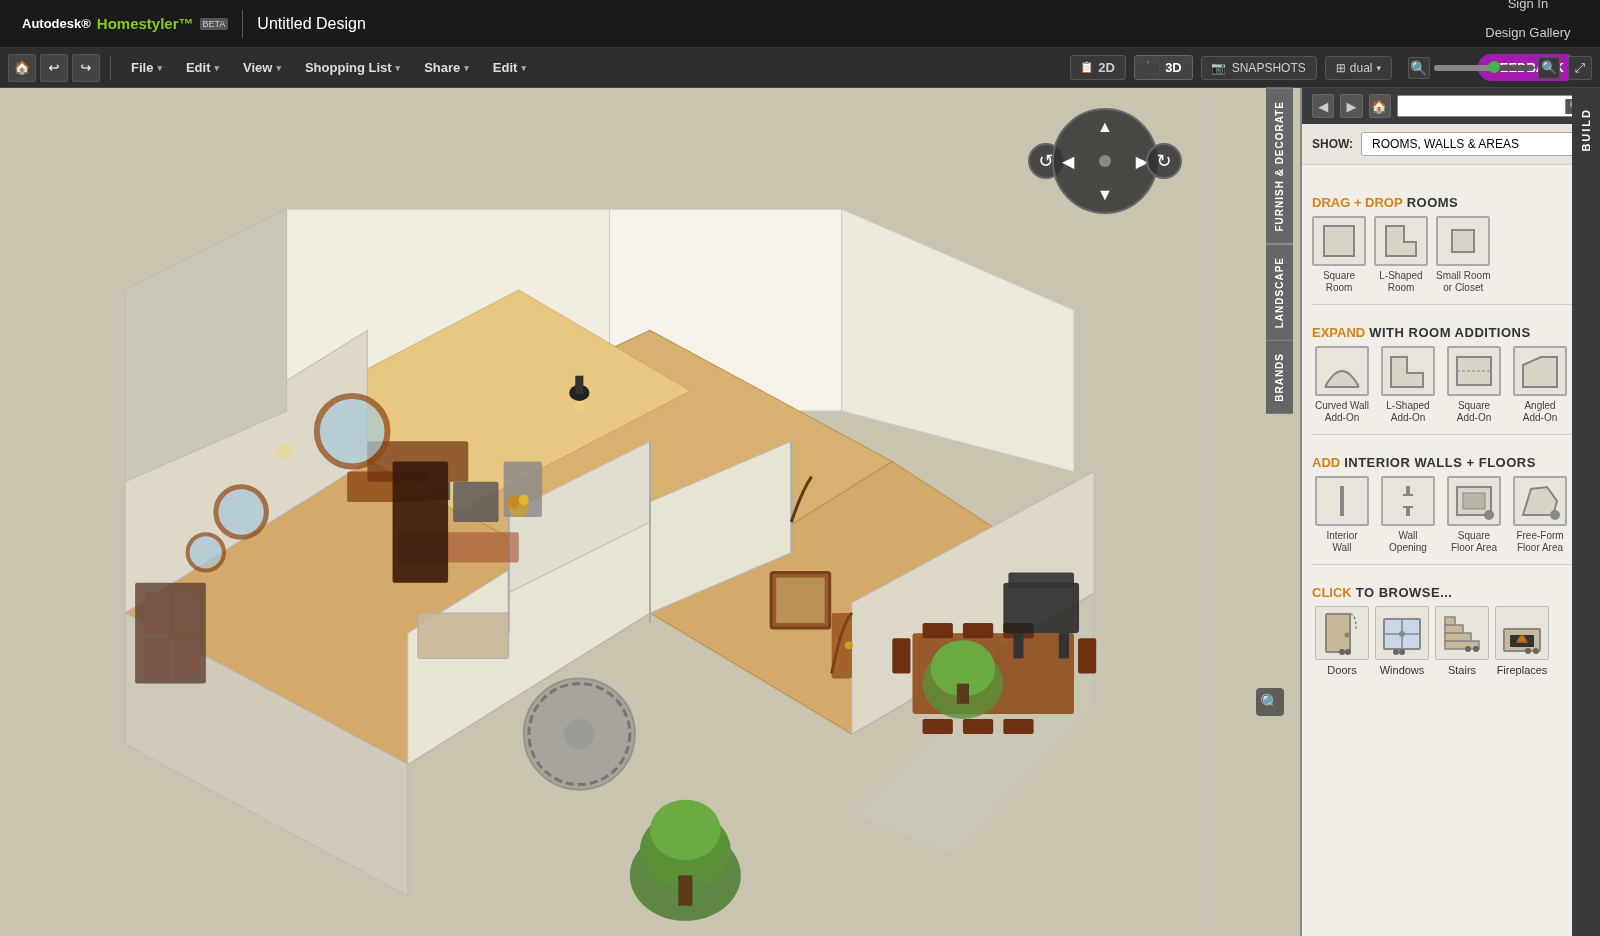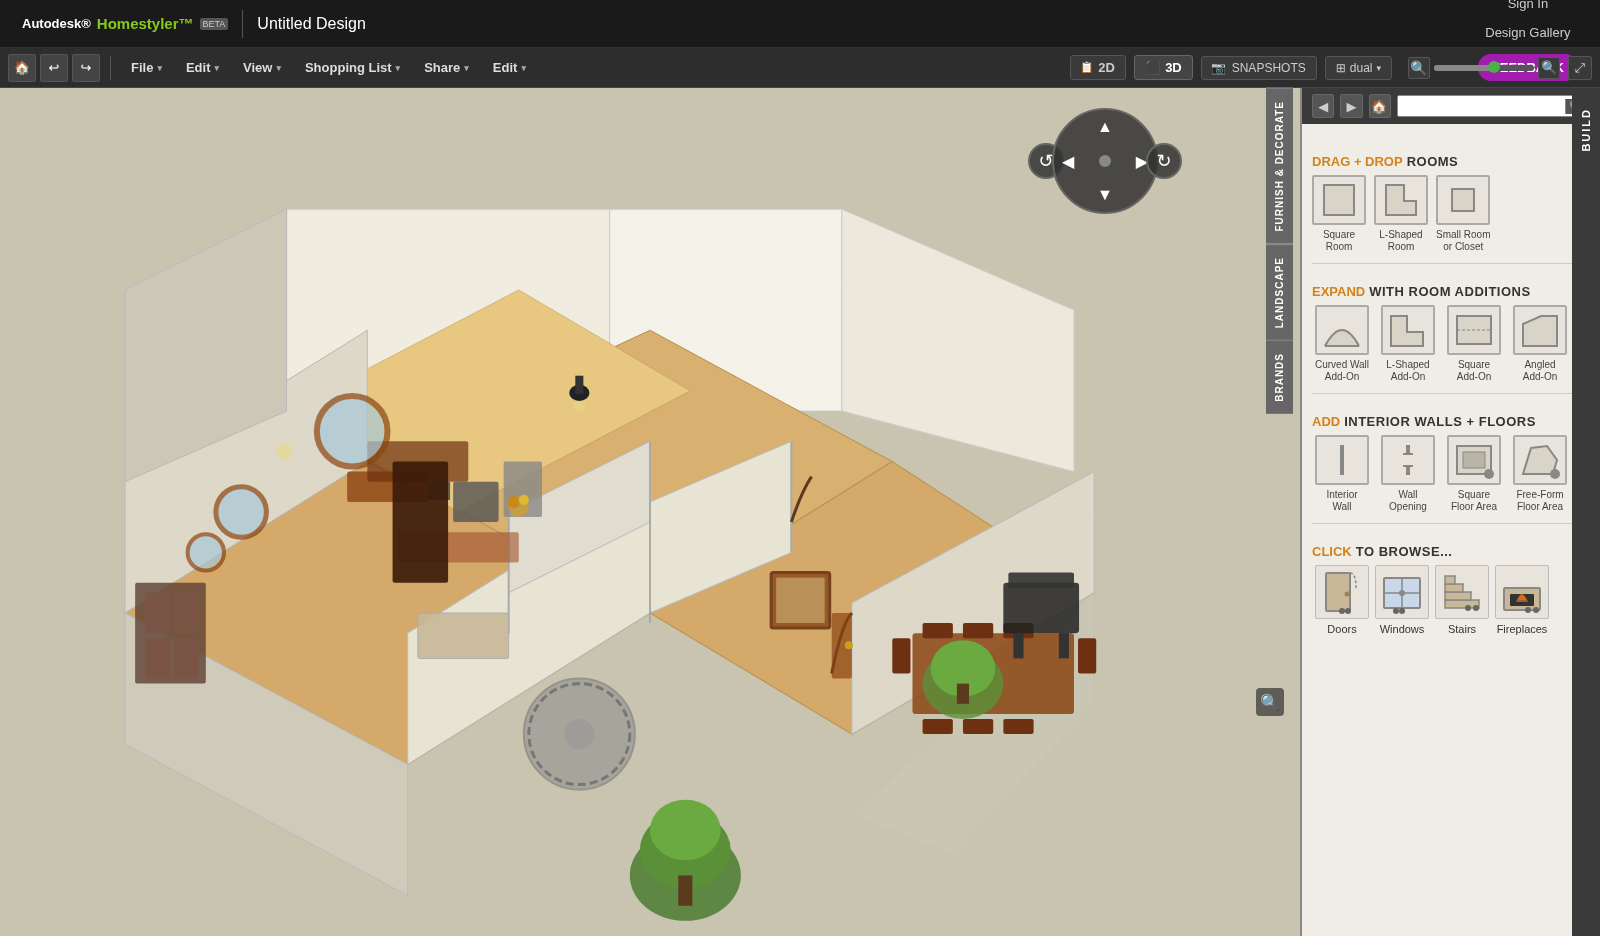--- a/index.html
+++ b/index.html
@@ -800,20 +800,28 @@
     <div id="panel-header">
       <div class="panel-nav-btn">◀</div>
       <div class="panel-nav-btn">▶</div>
       <div id="panel-home-btn">🏠</div>
       <div id="panel-search">
         <input type="text" placeholder="" style="">
         <button id="panel-search-btn">🔍</button>
       </div>
     </div>
 
+    <div id="show-row">
+      <span id="show-label">SHOW:</span>
+      <select id="show-dropdown">
+        <option>ROOMS, WALLS &amp; AREAS</option>
+        <option>ALL</option>
+        <option>FLOORS ONLY</option>
+      </select>
+    </div>
 
     <div id="panel-content">
 
       <div class="section-header">
         <span class="highlight">DRAG + DROP</span>
         <span class="normal">ROOMS</span>
       </div>
       <div class="room-grid">
         <div class="room-item">
           <div class="room-icon">

